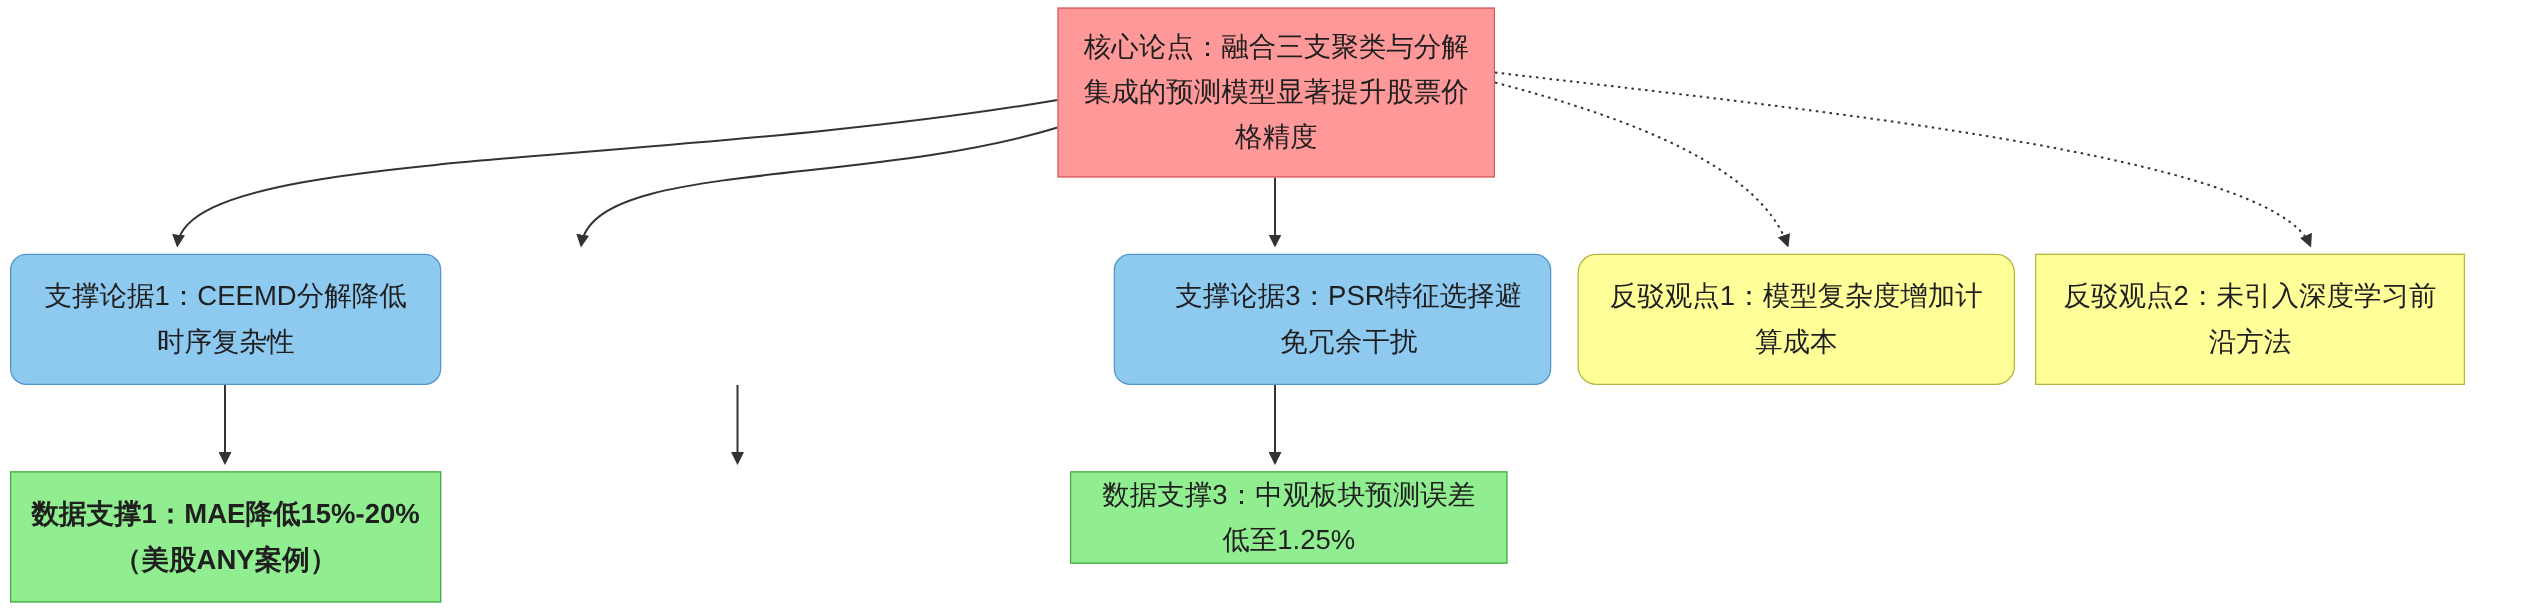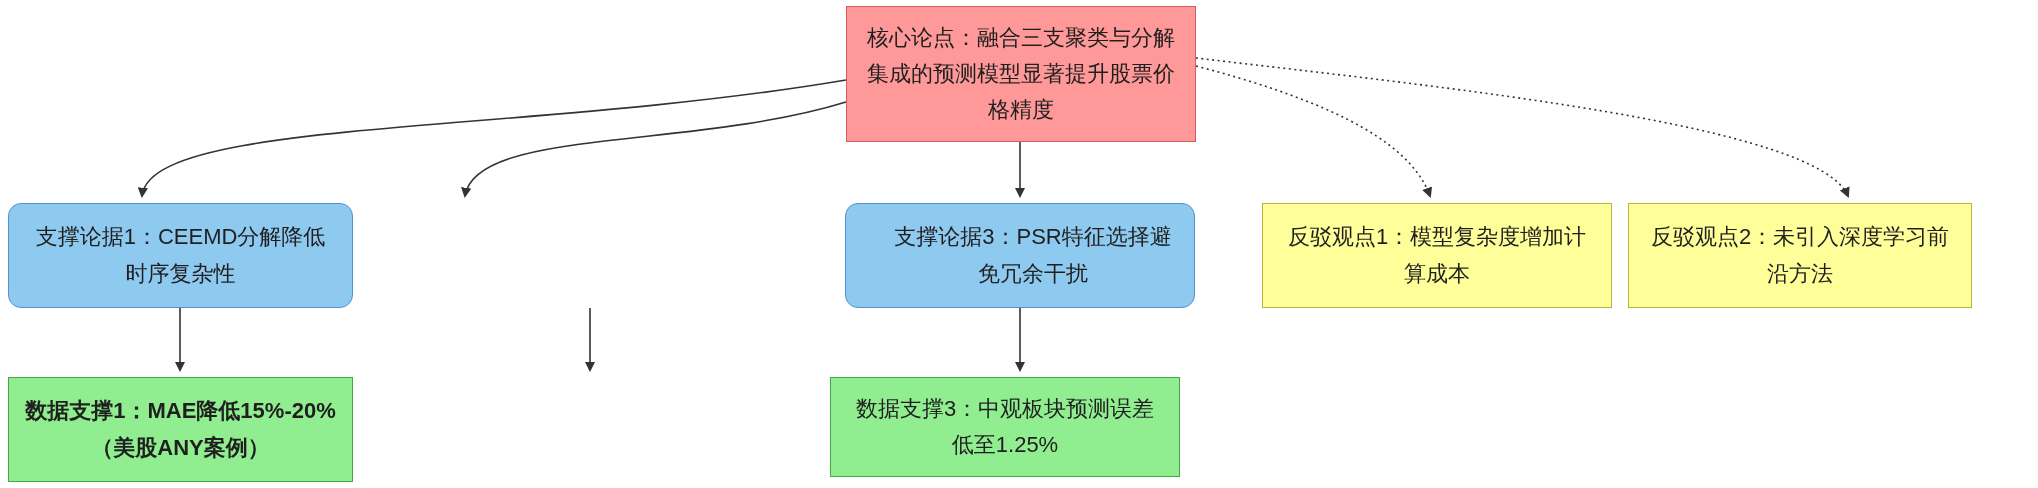--- a/index.html
+++ b/index.html
@@ -37,26 +37,26 @@
     border: 1.6px solid #555;
   }
   .core     { background: #ff9999; border-color: #d65c5c; }
   .support  { background: #8ec9f0; border-color: #4f94cd; border-radius: 13px; }
   .evidence { background: #90ee90; border-color: #44a944; }
   .rebuttal { background: #ffff99; border-color: #b5b53d; }
 
   .n-core { left: 846px;  top: 6px;   width: 350px; height: 136px; }
   .n-s1   { left: 8px;    top: 203px; width: 345px; height: 105px; }
   .n-s2   { left: 418px;  top: 203px; width: 345px; height: 105px; }
-  .n-s3   { left: 845px;  top: 203px; width: 350px; height: 105px; padding-left: 42px; }
-  .n-r1   { left: 1262px; top: 203px; width: 350px; height: 105px; }
+  .n-s3   { left: 891px;  top: 203px; width: 350px; height: 105px; padding-left: 42px; }
+  .n-r1   { left: 1262px; top: 203px; width: 350px; height: 105px; border-radius: 15px; }
   .n-r2   { left: 1628px; top: 203px; width: 344px; height: 105px; padding-left: 16px; }
   .n-e1   { left: 8px;    top: 377px; width: 345px; height: 105px; font-weight: bold; }
   .n-e2   { left: 418px;  top: 377px; width: 345px; height: 105px; }
-  .n-e3   { left: 830px;  top: 377px; width: 350px; height: 100px; }
+  .n-e3   { left: 856px;  top: 377px; width: 350px; height: 74px; }
 
   .edge {
     fill: none;
     stroke: #333333;
     stroke-width: 1.6;
   }
   .edge.dotted {
     stroke-dasharray: 2 3.5;
   }
 </style>

